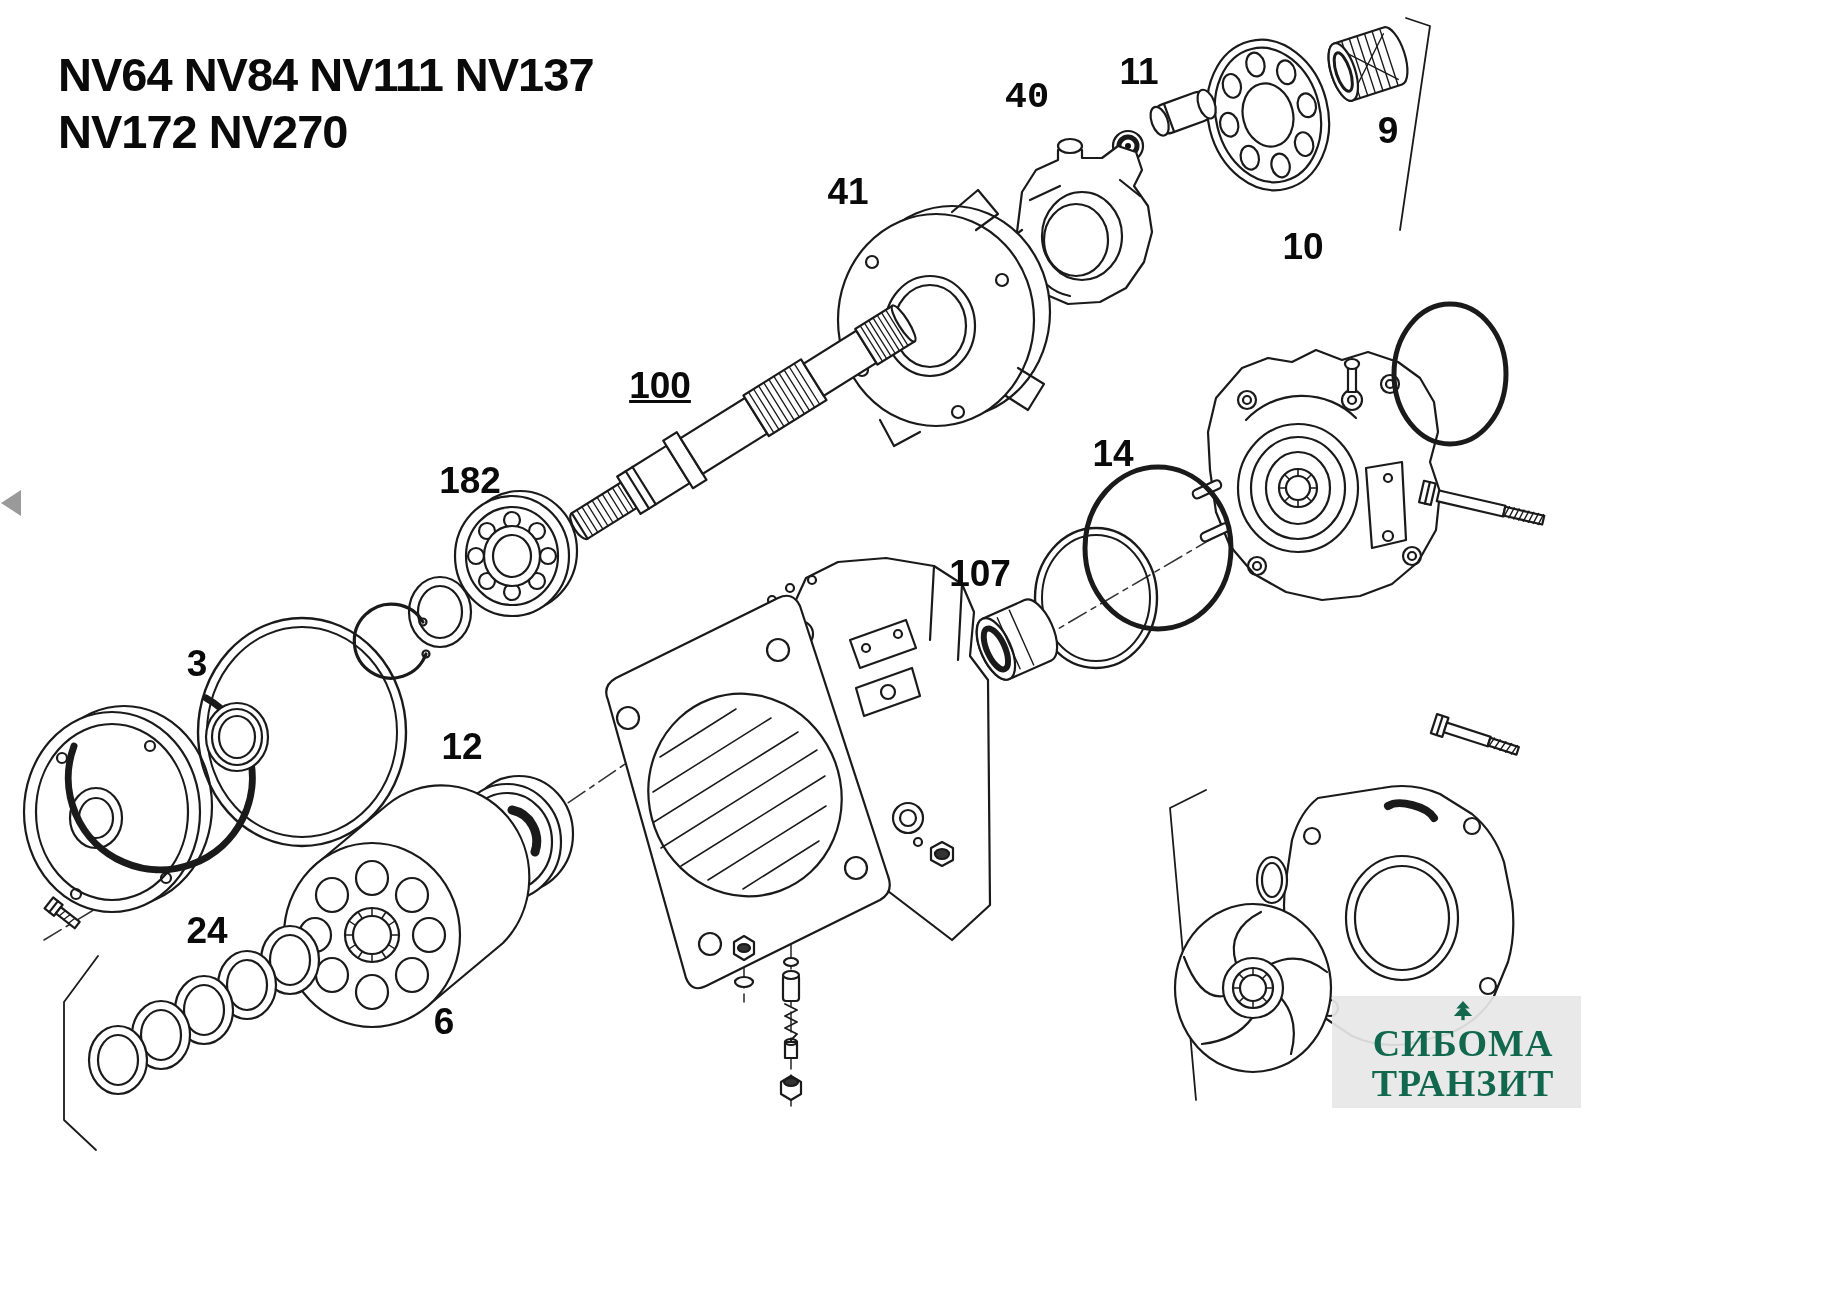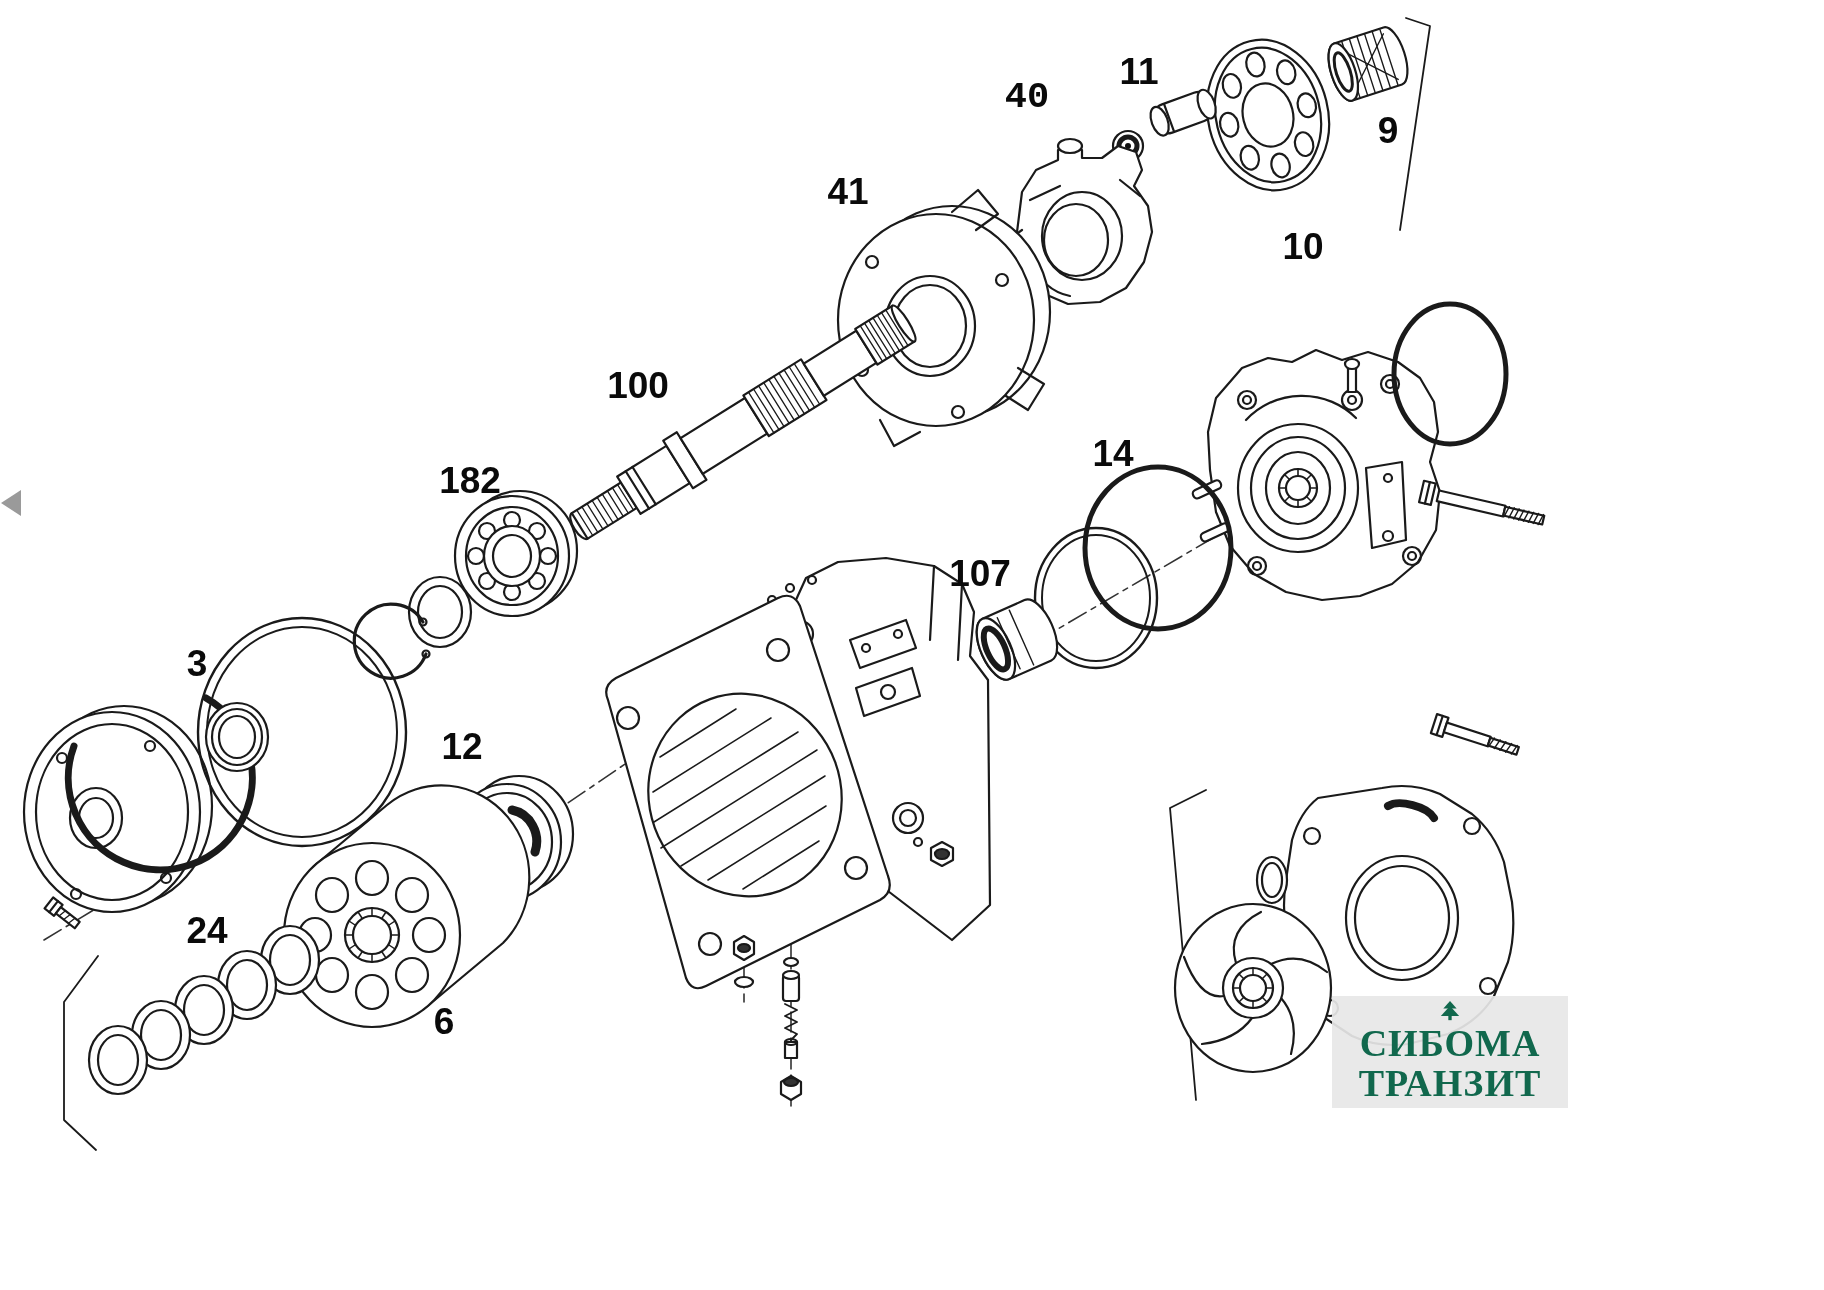--- a/index.html
+++ b/index.html
@@ -16,21 +16,21 @@
   .labels-layer{position:absolute;inset:0;pointer-events:none;}
   .part-label{
     position:absolute;transform:translate(-50%,-50%);
     font-weight:bold;font-size:37px;color:#0a0a0a;white-space:nowrap;
   }
   .watermark{
     position:absolute;left:1332px;top:996px;width:236px;height:112px;
     background:rgba(231,231,231,0.92);
     display:flex;flex-direction:column;align-items:center;justify-content:center;
     font-family:"Liberation Serif",serif;font-weight:bold;font-size:38px;line-height:1.06;
-    color:#11684d;letter-spacing:1px;
+    color:#11684d;letter-spacing:1px;padding-left:13px;
   }
   .watermark .tree{height:20px;margin-bottom:2px;}
 </style>
 </head>
 <body>
 
 <div class="stage">
 
   <svg class="diagram" width="1824" height="1290" viewBox="0 0 1824 1290">
     <g stroke="#1a1a1a" stroke-width="2.2" fill="none" stroke-linecap="round" stroke-linejoin="round">
@@ -450,33 +450,37 @@
         <ellipse cx="237" cy="737" rx="18" ry="21"></ellipse>
       </g>
 
       <g>
         <polygon points="1,503 21,490 21,516" fill="#9a9a9a" stroke="none"></polygon>
       </g>
 
     </g>
   </svg>
 
+  <div class="title-block">
+    <div>NV64 NV84 NV111 NV137</div>
+    <div>NV172 NV270</div>
+  </div>
 
   <div class="labels-layer">
       <div class="part-label" style="left: 197px; top: 664px;">3</div>
       <div class="part-label" style="left: 444px; top: 1022px;">6</div>
       <div class="part-label" style="left: 1388px; top: 131px;">9</div>
       <div class="part-label" style="left: 1303px; top: 227px; margin-top: 20px;">10</div>
       <div class="part-label" style="left: 1139px; top: 72px; text-align: center;">11</div>
       <div class="part-label" style="left: 462px; top: 747px;">12</div>
       <div class="part-label" style="left: 1113px; top: 454px;">14</div>
       <div class="part-label" style="left: 207px; top: 931px;">24</div>
       <div class="part-label" style="left: 1027px; top: 97px; font-family: Liberation Mono, monospace;">40</div>
       <div class="part-label" style="left: 848px; top: 192px;">41</div>
-      <div class="part-label" style="left: 638px; top: 386px;">100</div>
+      <div class="part-label" style="left: 660px; top: 386px; text-decoration: underline;">100</div>
       <div class="part-label" style="left: 980px; top: 574px; text-align: center;">107</div>
       <div class="part-label" style="left: 470px; top: 481px;">182</div>
     </div>
 
   <div class="watermark" style="color: rgb(17, 104, 77);">
     <svg class="tree" width="26" height="20" viewBox="0 0 26 24">
       <polygon points="13,0 21,9 5,9" fill="#11684d"></polygon>
       <polygon points="13,6 24,18 2,18" fill="#11684d"></polygon>
       <rect x="11" y="18" width="4" height="5" fill="#11684d"></rect>
     </svg>

